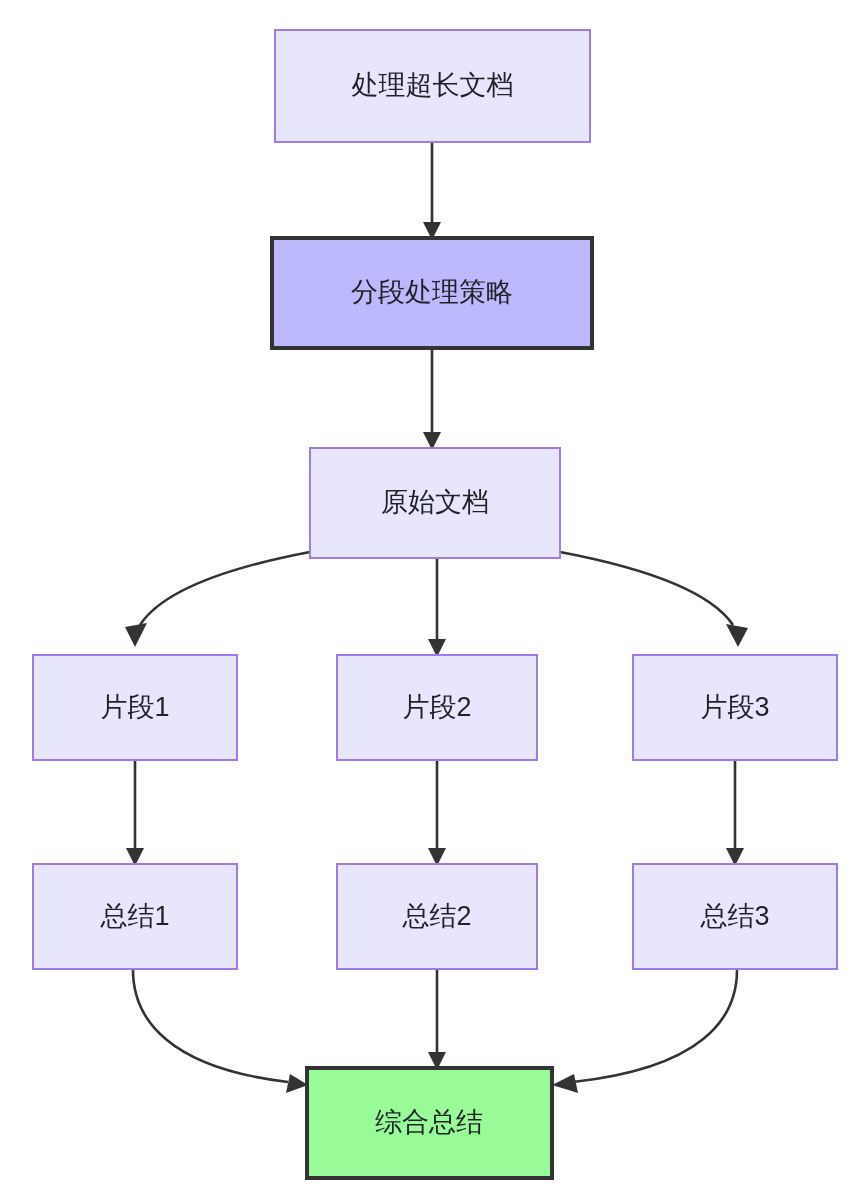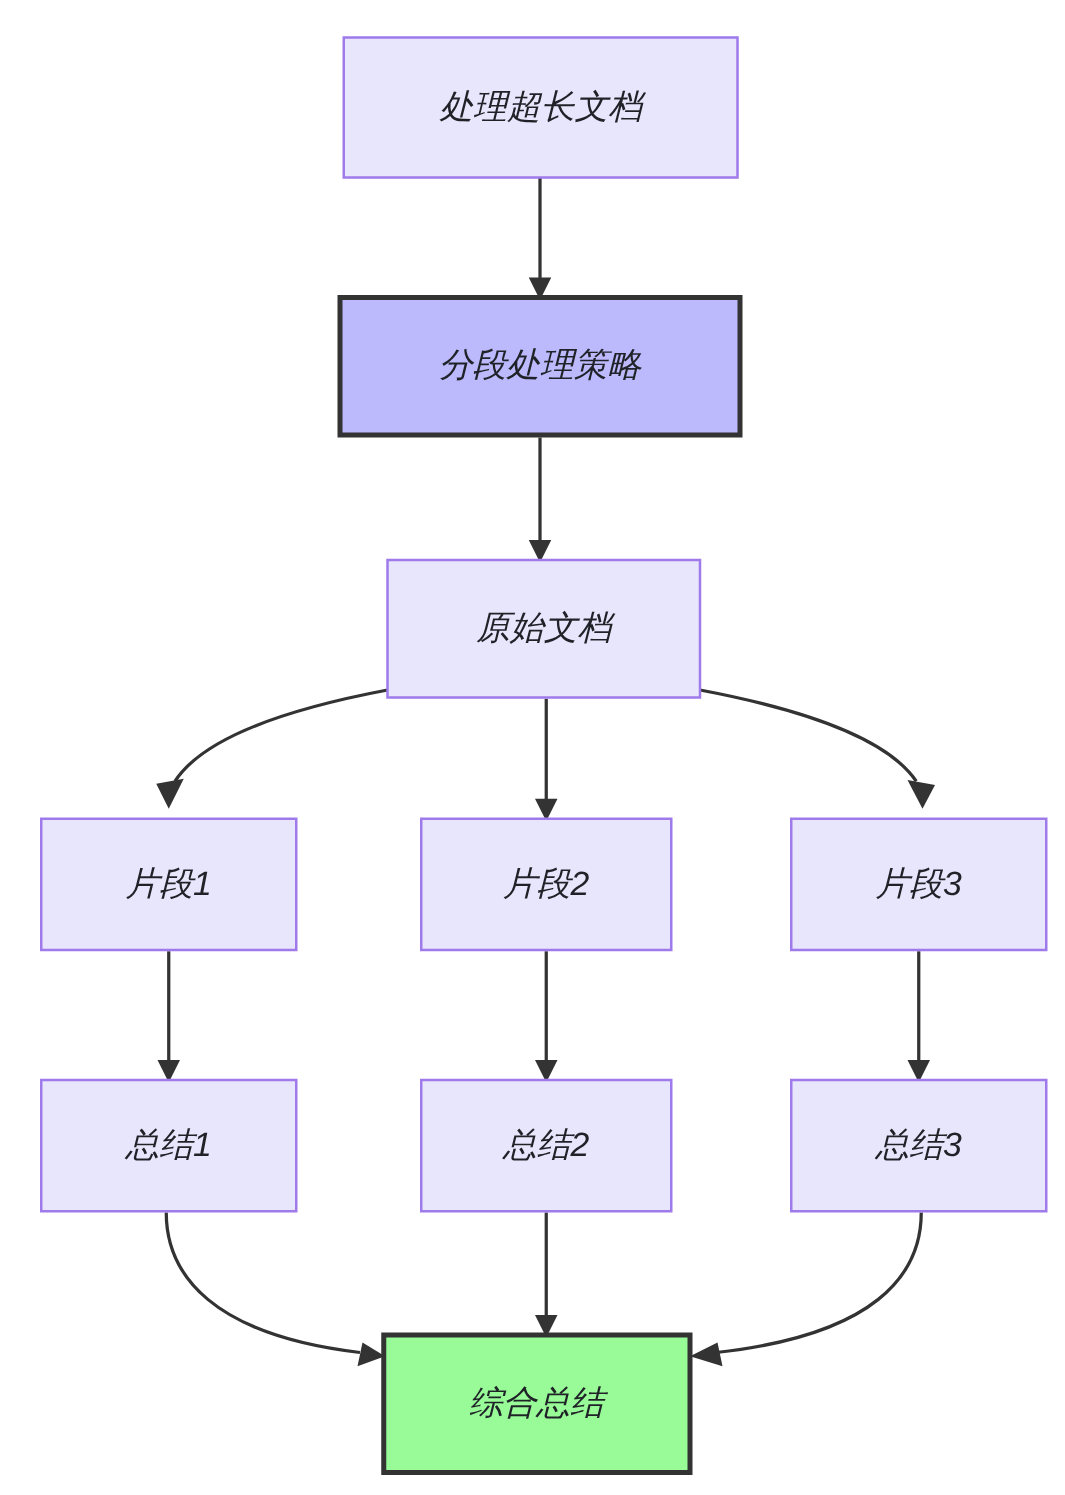--- a/index.html
+++ b/index.html
@@ -13,21 +13,20 @@
     height: 1196px;
     position: relative;
     overflow: hidden;
     font-family: "Liberation Sans", "DejaVu Sans", sans-serif;
   }
   #diagram-root {
     position: absolute;
     left: 0; top: 0;
     width: 852px;
     height: 1196px;
-    font-style: italic;
   }
   svg.flow-canvas {
     position: absolute;
     left: 0; top: 0;
     width: 852px;
     height: 1196px;
     display: block;
   }
   .node-rect {
     stroke-linejoin: miter;

